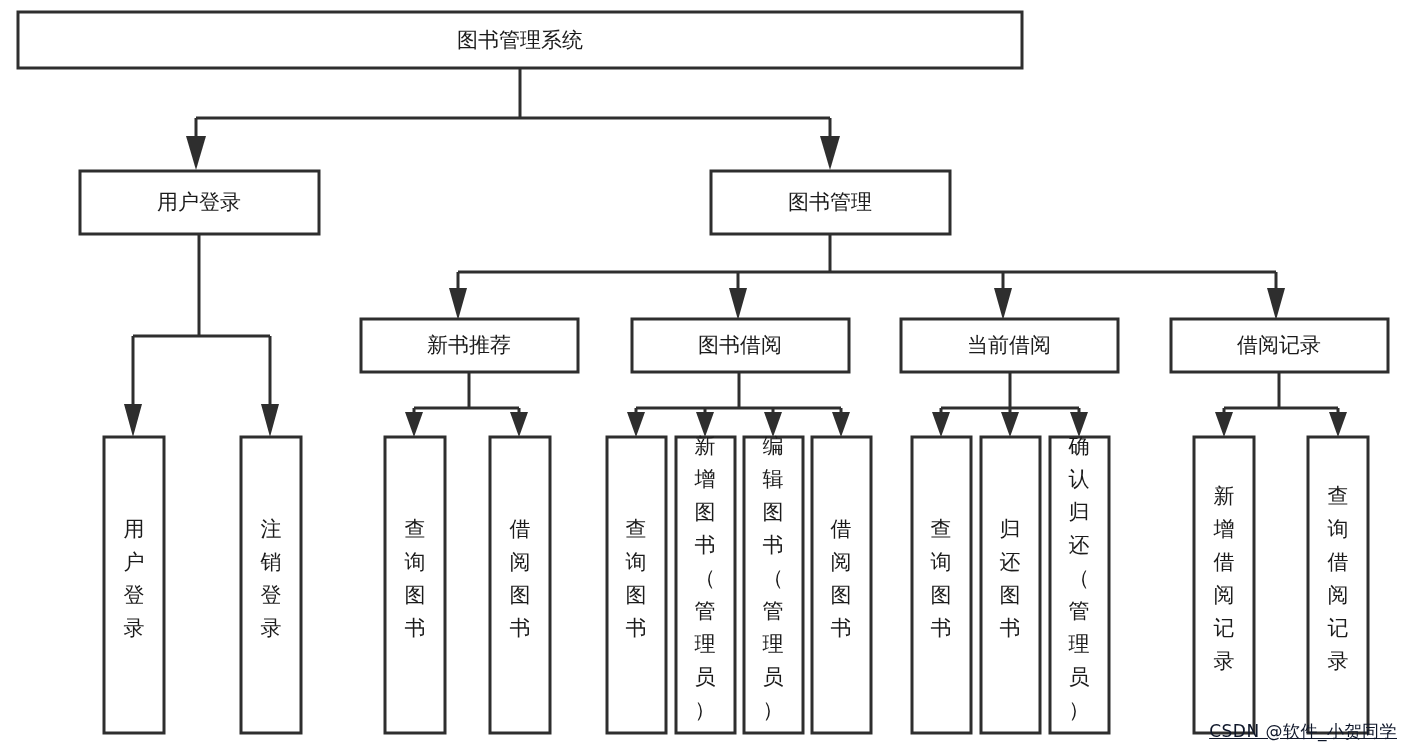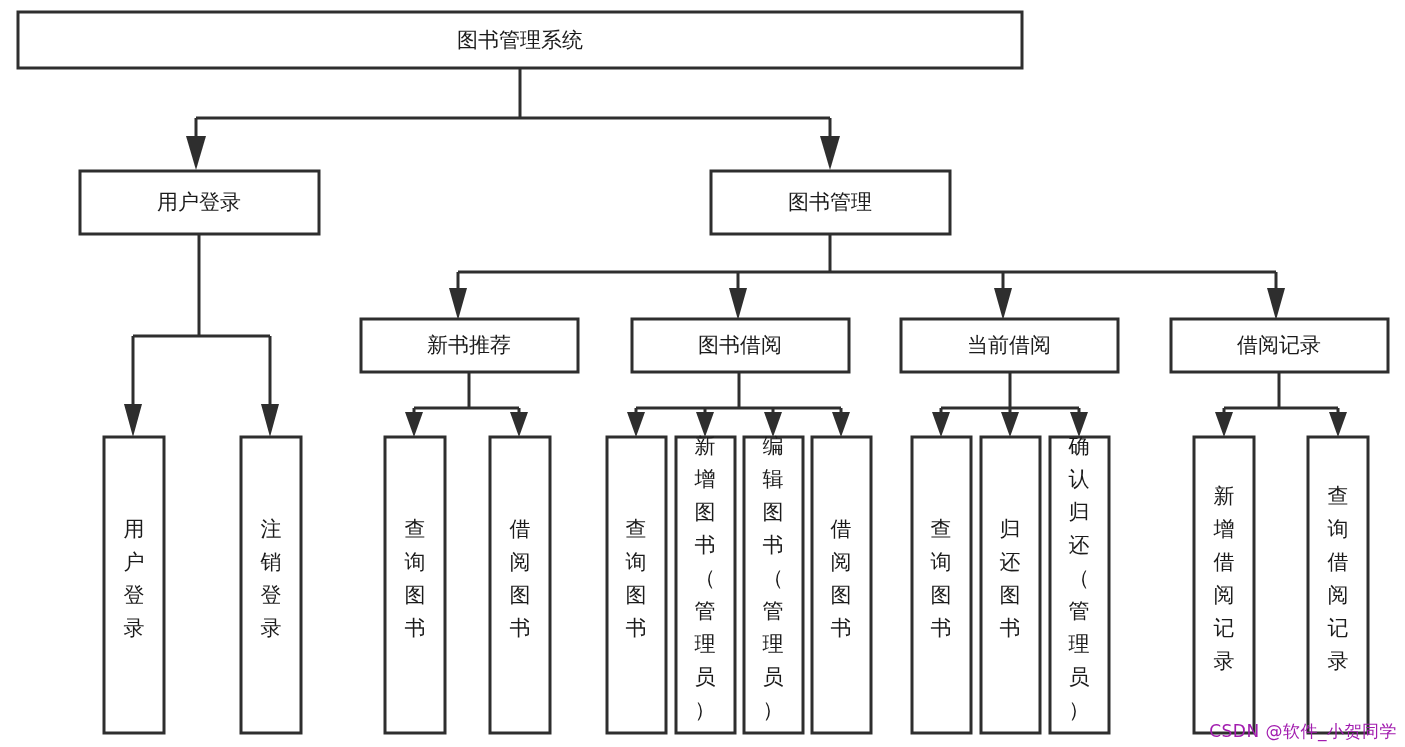--- a/index.html
+++ b/index.html
@@ -55,24 +55,25 @@
     font-size: 21px;
     fill: #1b1b1b;
     text-anchor: middle;
   }
   .watermark {
     position: absolute;
     right: 8px;
     bottom: 4px;
     font-family: "DejaVu Sans", "Liberation Sans", sans-serif;
     font-size: 17px;
-    color: #a21caf;
+    color: #0f172a;
     letter-spacing: 0.5px;
     white-space: nowrap;
     pointer-events: none;
+    text-decoration: underline;
   }
 </style>
 </head>
 <body>
 
 <div id="diagram-root">
 
   <svg class="diagram" viewBox="0 0 1405 747" xmlns="http://www.w3.org/2000/svg">
 
     <g>

